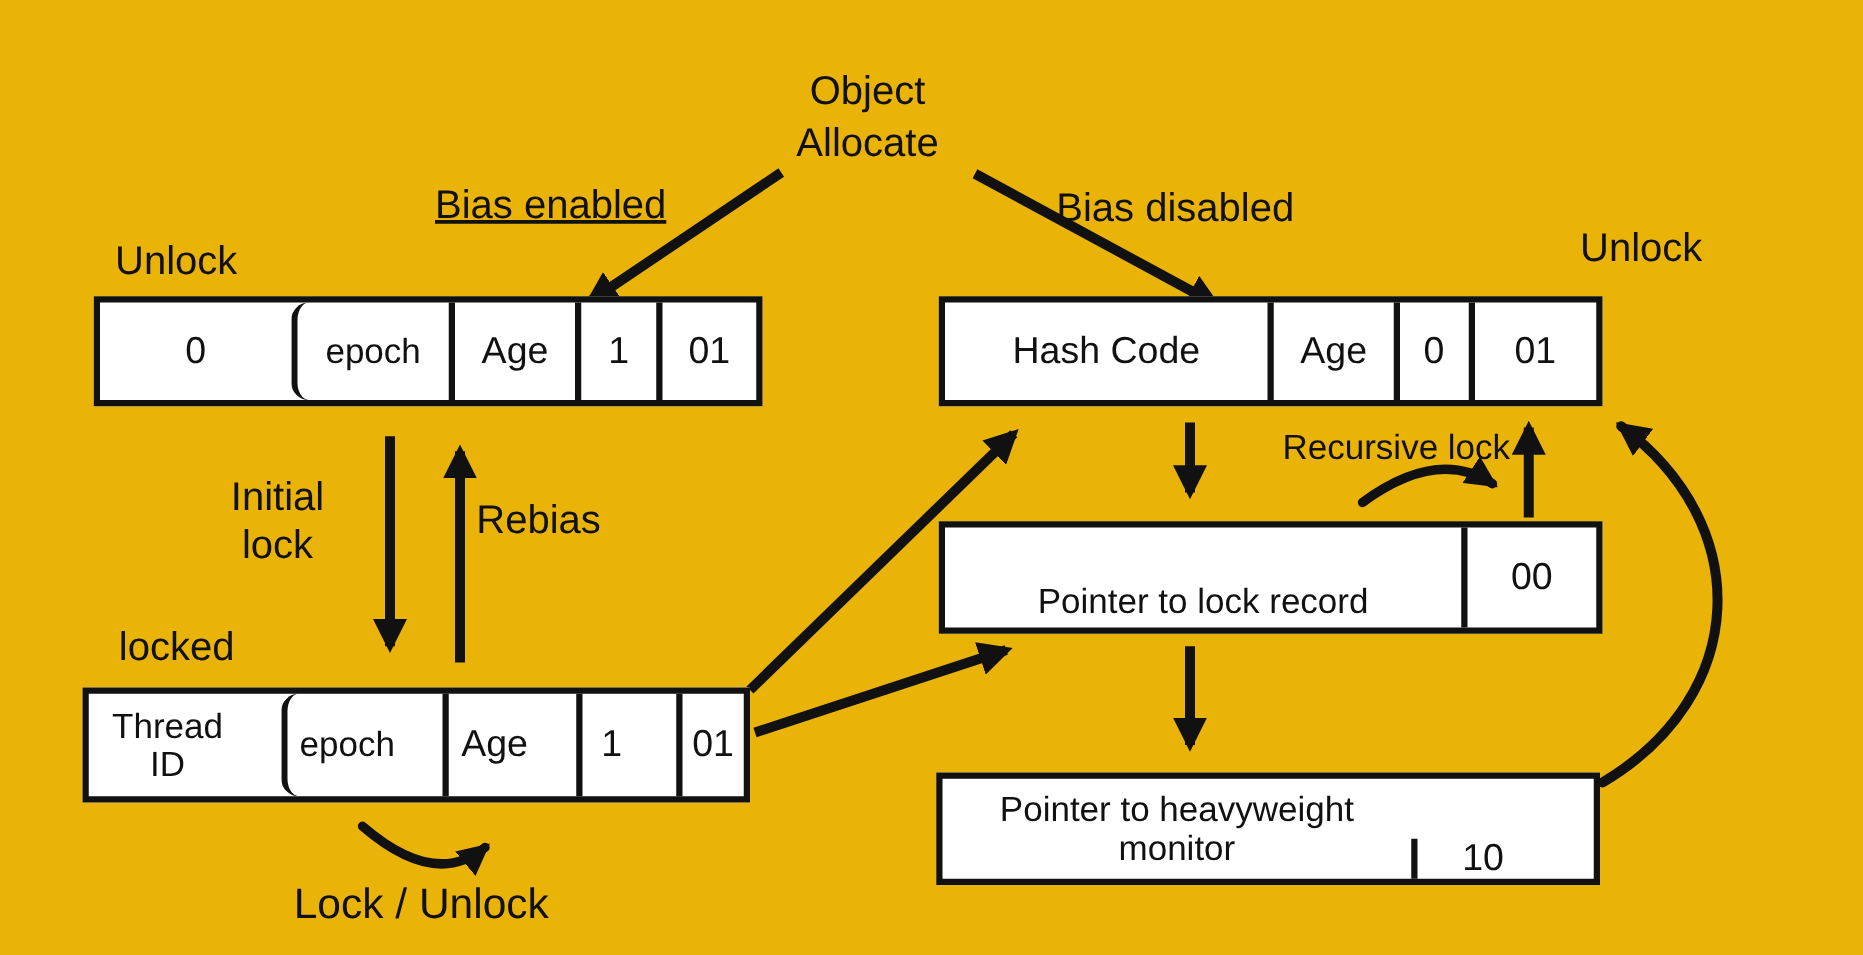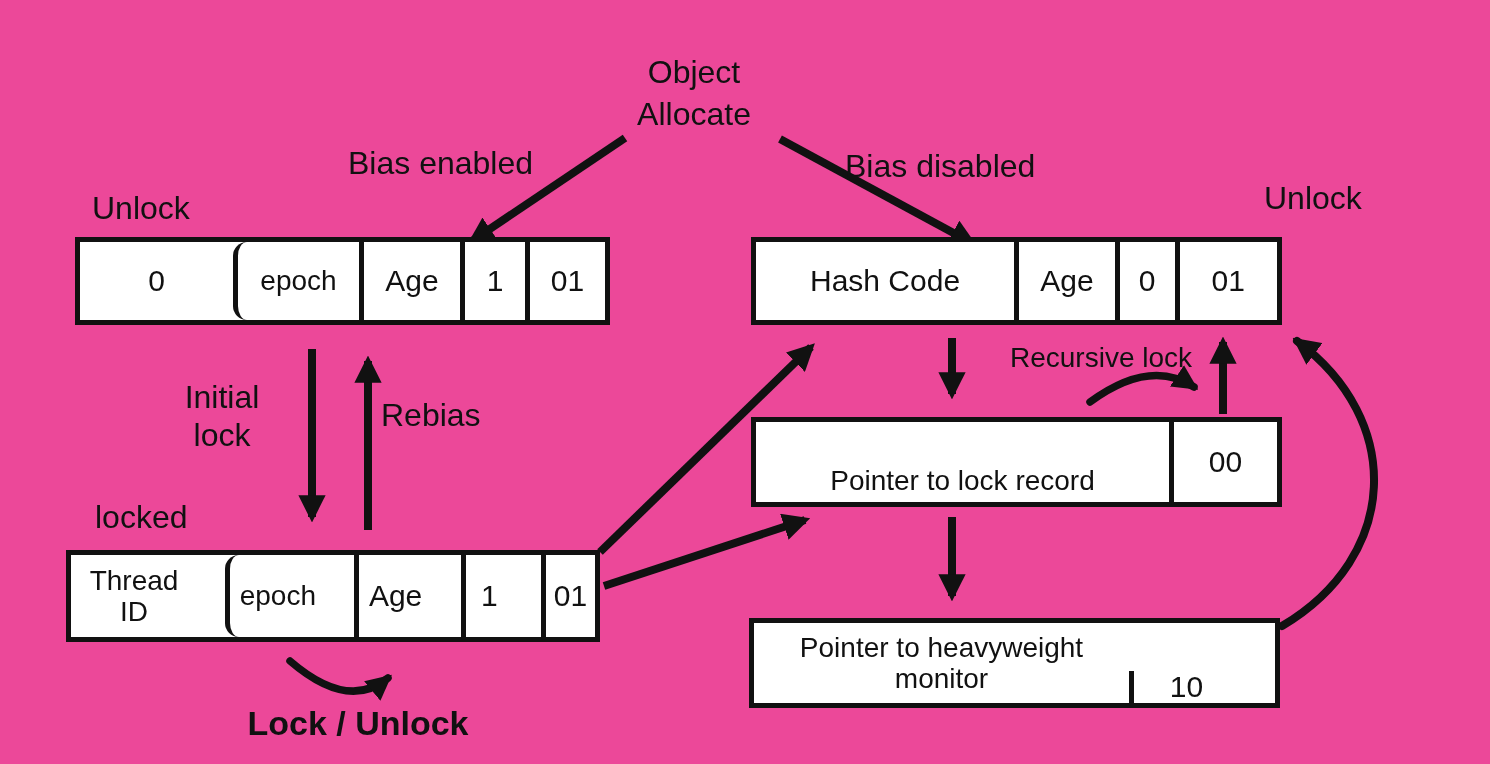--- a/index.html
+++ b/index.html
@@ -1,19 +1,19 @@
 <!DOCTYPE html>
 <html><head>
 <meta charset="utf-8">
 <style>
   html,body{margin:0;padding:0;background:#ffffff;}
   .canvas{
     position:relative;
     width:1490px;height:764px;
-    background:#ec4899;
+    background:#eab308;
     font-family:"Liberation Sans","DejaVu Sans",sans-serif;
     color:#111111;
     overflow:hidden;
   }
   .arrow-layer{position:absolute;left:0;top:0;width:1490px;height:764px;}
   .mark-word{
     position:absolute;display:flex;
     border:5px solid #111111;background:#ffffff;
     box-sizing:border-box;
   }
@@ -23,21 +23,21 @@
     font-size:30px;line-height:1.12;
     text-align:center;white-space:pre-line;
   }
   .cell + .cell{border-left:5px solid #111111;}
   .cell.small{font-size:28px;border-radius:14px;}
   .lbl{
     position:absolute;font-size:32px;line-height:1.3;
     white-space:pre-line;color:#111111;
   }
   .lbl.center{text-align:center;}
-  .lbl.sm{font-size:28px;}
+  .lbl.sm{font-size:28px;margin-left:16px;}
   .lbl.lg{font-size:34px;}
 </style>
 </head>
 <body>
 
 <div class="canvas">
 
   <svg class="arrow-layer" width="1490" height="764" viewBox="0 0 1490 764" fill="none">
     <defs>
       <marker id="ah" viewBox="0 0 10 10" refX="8" refY="5" markerWidth="3.4" markerHeight="3.4" orient="auto" markerUnits="strokeWidth">
@@ -53,30 +53,30 @@
     <path d="M952 338 L952 394" stroke="#111111" stroke-width="8" marker-end="url(#ah)"></path>
     <path d="M1090 402 Q1150 358 1194 387" stroke="#111111" stroke-width="7.5" stroke-linecap="round" marker-end="url(#ah)"></path>
     <path d="M1223 414 L1223 342" stroke="#111111" stroke-width="8" marker-end="url(#ah)"></path>
     <path d="M952 517 L952 596" stroke="#111111" stroke-width="8" marker-end="url(#ah)"></path>
     <path d="M1282 626 C1400 556 1404 420 1297 341" stroke="#111111" stroke-width="8" stroke-linecap="round" marker-end="url(#ah)"></path>
     <path d="M290 661 Q348 711 388 678" stroke="#111111" stroke-width="7.5" stroke-linecap="round" marker-end="url(#ah)"></path>
   </svg>
 
   <div class="lbl center" style="left:594px;top:52px;width:200px;">Object
 Allocate</div>
-  <div class="lbl" style="left:348px;top:143px;">Bias enabled</div>
+  <div class="lbl" style="left:348px;top:143px;text-decoration:underline;">Bias enabled</div>
   <div class="lbl" style="left:845px;top:146px;">Bias disabled</div>
   <div class="lbl" style="left:92px;top:188px;">Unlock</div>
   <div class="lbl" style="left:1264px;top:178px;">Unlock</div>
   <div class="lbl center" style="left:152px;top:379px;width:140px;line-height:1.18;">Initial
 lock</div>
   <div class="lbl" style="left:381px;top:395px;">Rebias</div>
   <div class="lbl" style="left:95px;top:497px;">locked</div>
   <div class="lbl sm" style="left:1010px;top:340px;">Recursive lock</div>
-  <div class="lbl lg center" style="left:234px;top:701px;width:248px;font-weight:bold;">Lock / Unlock</div>
+  <div class="lbl lg center" style="left:213px;top:701px;width:248px;">Lock / Unlock</div>
 
   <div class="mark-word" style="left:75px;top:237px;width:535px;height:88px;">
     <div class="cell" style="width:153px;">0</div>
     <div class="cell small" style="width:126px;">epoch</div>
     <div class="cell" style="width:101px;">Age</div>
     <div class="cell" style="width:65px;">1</div>
     <div class="cell" style="width:80px;">01</div>
   </div>
 
   <div class="mark-word" style="left:751px;top:237px;width:531px;height:88px;">

